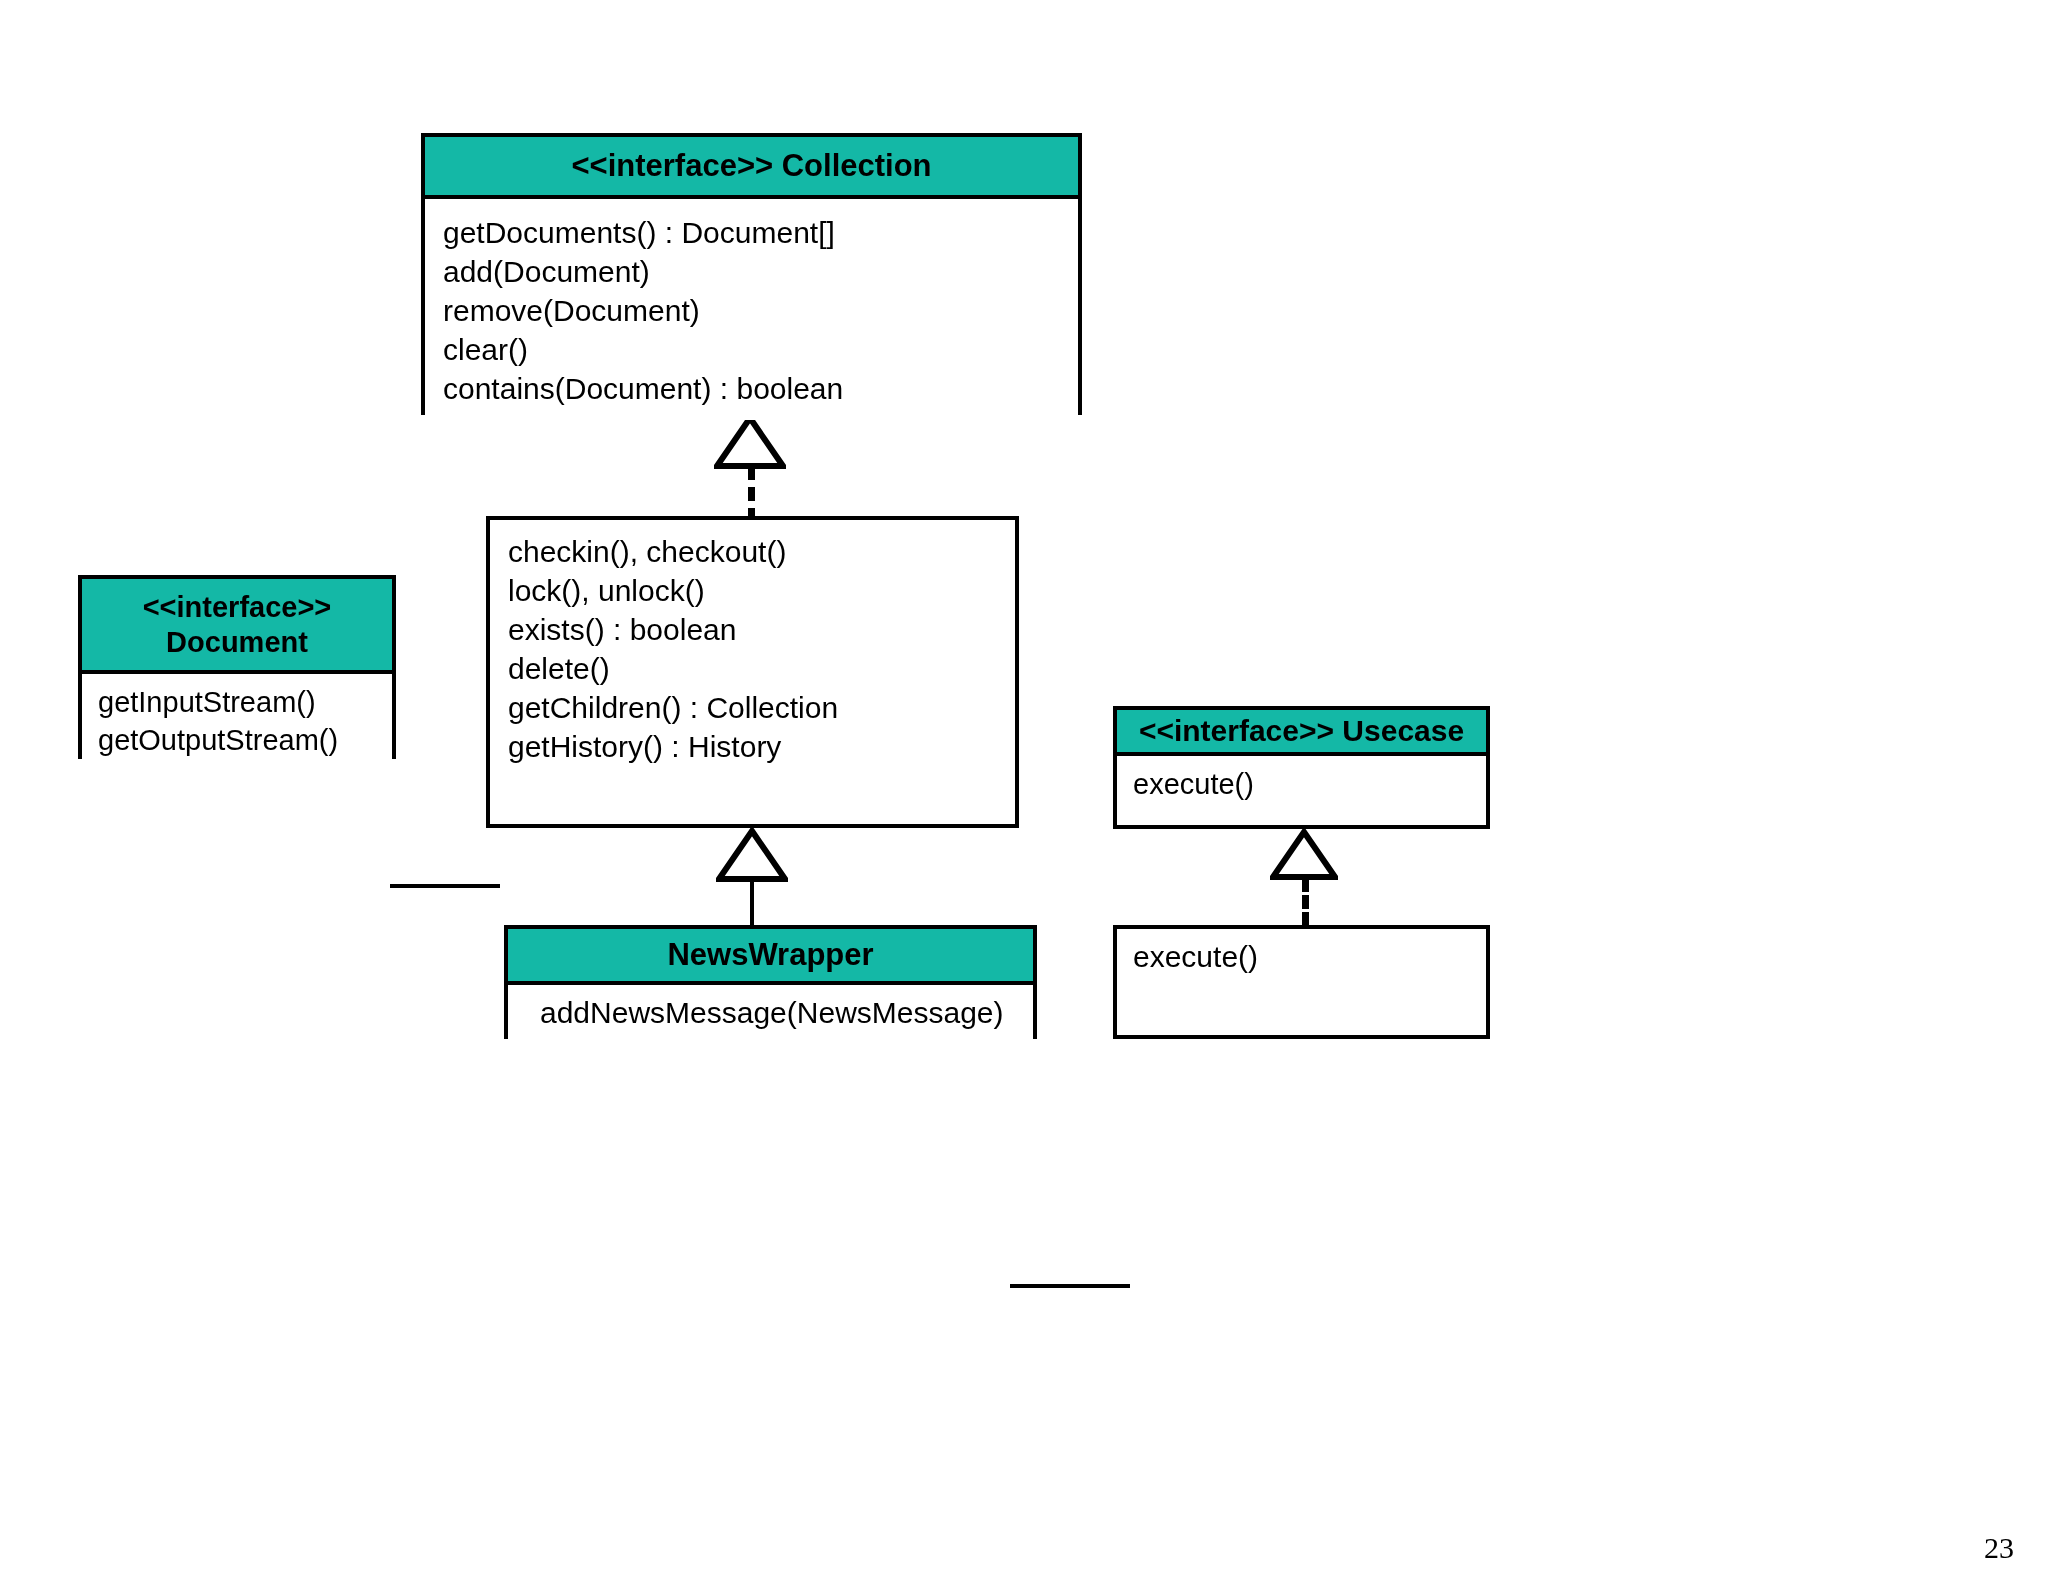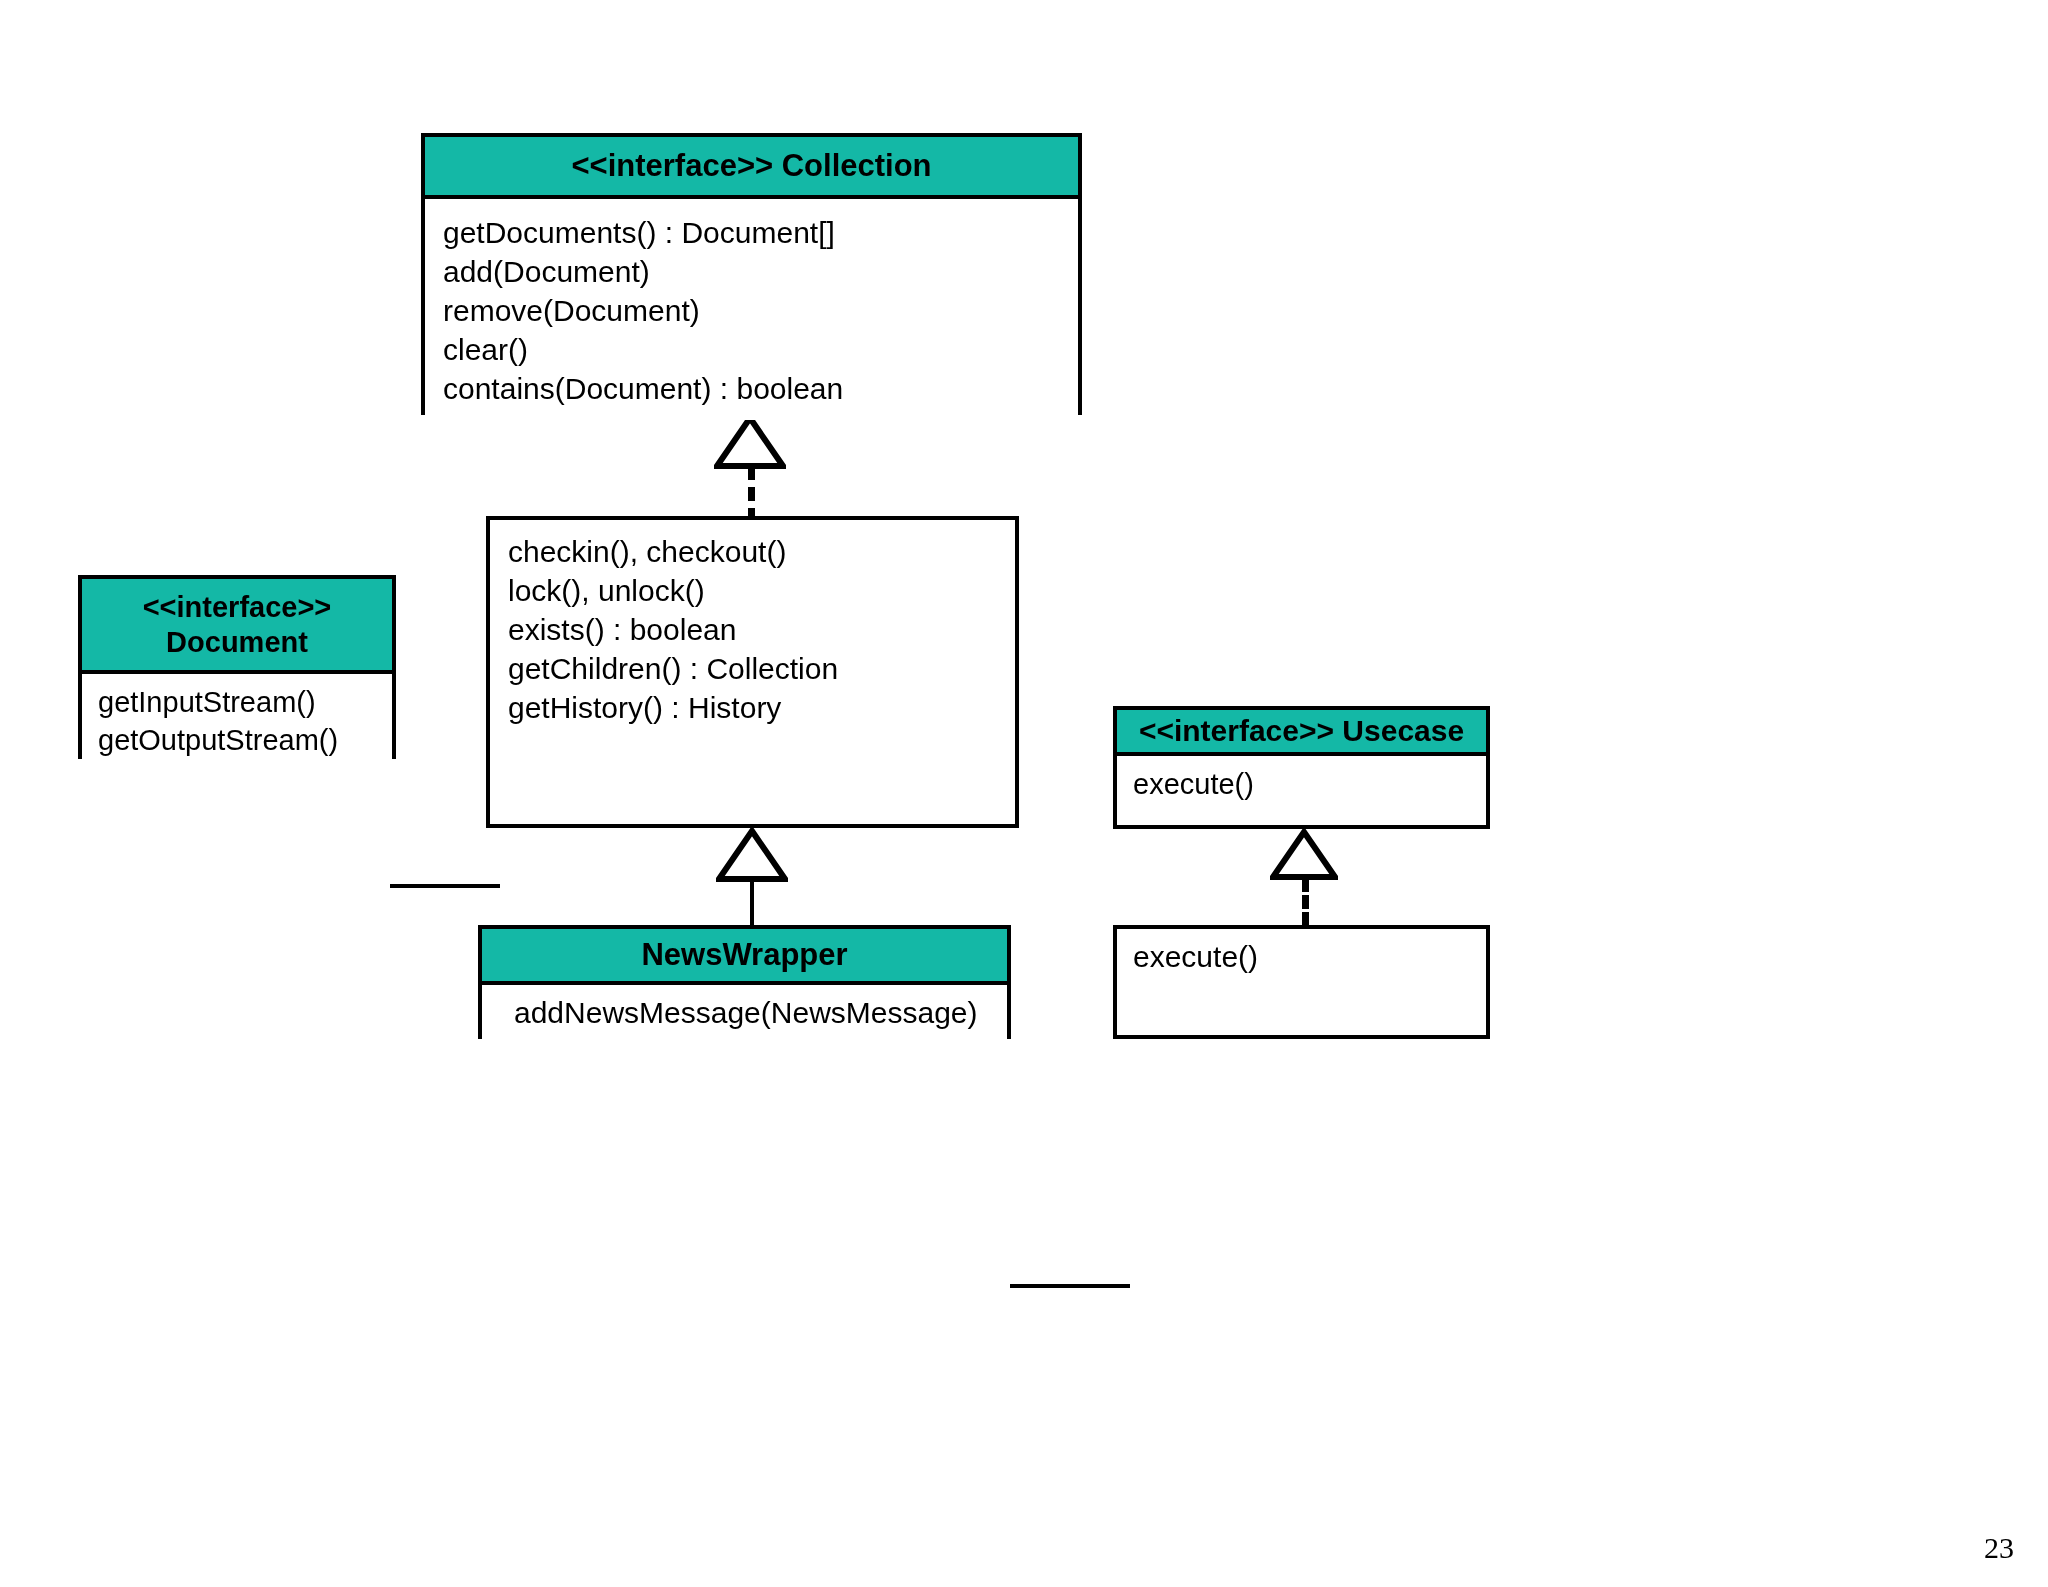--- a/index.html
+++ b/index.html
@@ -123,20 +123,21 @@
       <div class="uml-row">clear()</div>
       <div class="uml-row">contains(Document) : boolean</div>
     </div>
   </div>
 
   <div class="uml-box" style="left:486px; top:516px; width:533px; height:312px;">
     <div class="uml-body" style="font-size:30px; padding-top:12px;">
       <div class="uml-row">checkin(), checkout()</div>
       <div class="uml-row">lock(), unlock()</div>
       <div class="uml-row">exists() : boolean</div>
+      <div class="uml-row">delete()</div>
       <div class="uml-row">getChildren() : Collection</div>
       <div class="uml-row">getHistory() : History</div>
     </div>
   </div>
 
   <div class="uml-box" style="left:78px; top:575px; width:318px; height:184px;">
     <div class="uml-header" style="height:95px; font-size:29px;">
       <span class="title-line">&lt;&lt;interface&gt;&gt;</span>
       <span class="title-line">Document</span>
     </div>
@@ -148,21 +149,21 @@
 
   <div class="uml-box" style="left:1113px; top:706px; width:377px; height:123px;">
     <div class="uml-header" style="height:46px; font-size:30px;">
       <span class="title-line">&lt;&lt;interface&gt;&gt; Usecase</span>
     </div>
     <div class="uml-body" style="font-size:29px; padding:10px 16px;">
       <div class="uml-row">execute()</div>
     </div>
   </div>
 
-  <div class="uml-box" style="left:478px; top:925px; width:533px; height:114px;">
+  <div class="uml-box" style="left:504px; top:925px; width:533px; height:114px;">
     <div class="uml-header" style="height:56px; font-size:31px;">
       <span class="title-line">NewsWrapper</span>
     </div>
     <div class="uml-body" style="font-size:30px; padding:8px 32px;">
       <div class="uml-row">addNewsMessage(NewsMessage)</div>
     </div>
   </div>
 
   <div class="uml-box" style="left:1113px; top:925px; width:377px; height:114px;">
     <div class="uml-body" style="font-size:30px; padding:8px 16px;">

